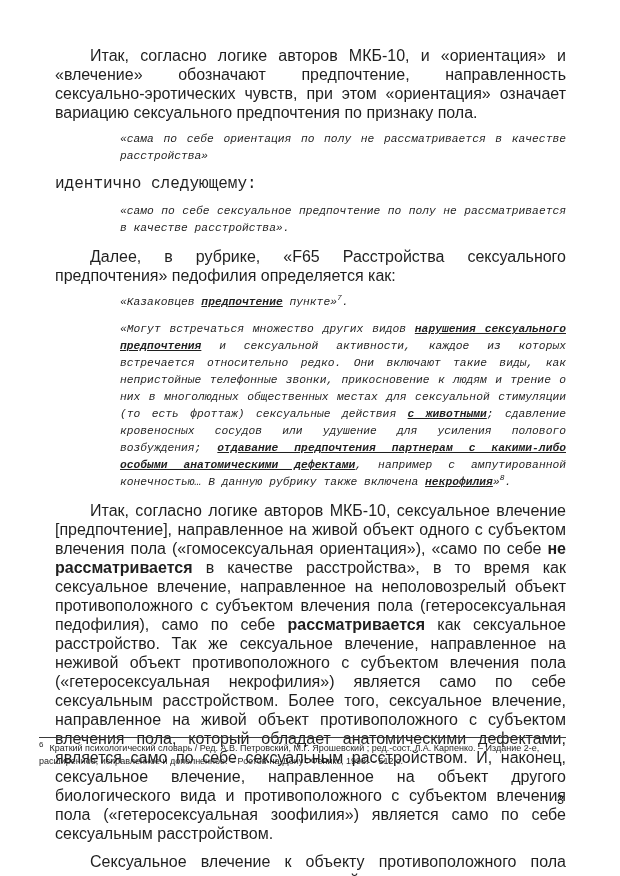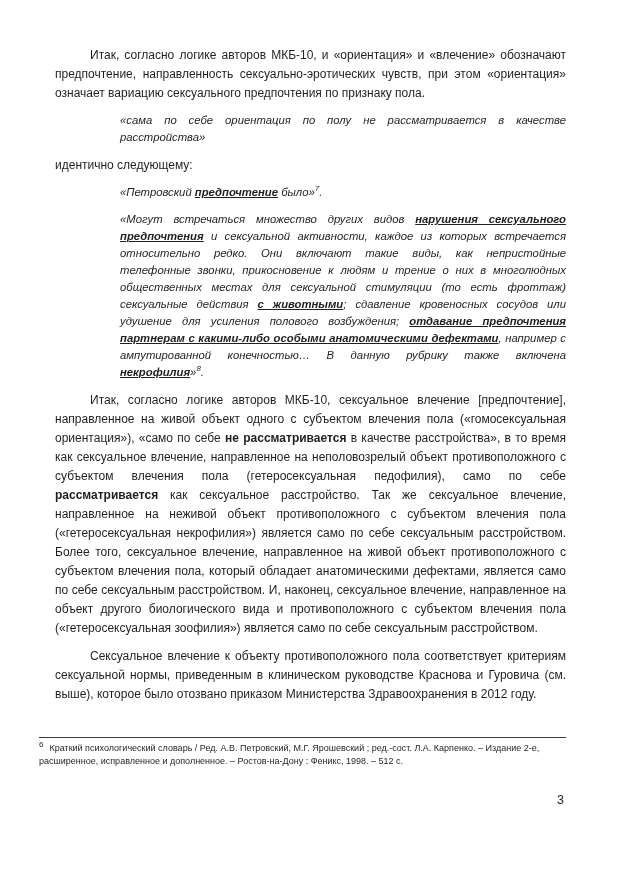--- a/index.html
+++ b/index.html
@@ -10,32 +10,33 @@
     color: #1f1f1f;
     position: relative;
     overflow: hidden;
   }
   .doc-body {
     position: absolute;
     left: 55px; right: 54px; top: 46px;
   }
   p.body {
     margin: 0 0 9px 0;
-    font-size: 12px;
+    font-size: 16px;
     line-height: 19px;
     text-align: justify;
     text-indent: 35px;
   }
-  p.body.noindent { text-indent: 0; }
+  p.body.noindent { text-indent: 0; font-family: Liberation Mono, monospace; }
   p.quote {
     margin: 2px 0 10px 65px;
     font-size: 11.3px;
     line-height: 17px;
     font-style: italic;
     text-align: justify;
+    font-family: Liberation Mono, monospace;
   }
   .b { font-weight: bold; }
   .u { text-decoration: underline; }
   sup {
     font-size: 8px;
     line-height: 0;
     vertical-align: super;
   }
   .footnotes {
     position: absolute;
@@ -56,21 +57,23 @@
     font-size: 12.5px;
   }
 </style>
 </head>
 <body>
 
 <main class="doc-body">
     <p class="body"><span>Итак, согласно логике авторов МКБ-10, и «ориентация» и «влечение» обозначают предпочтение, направленность сексуально-эротических чувств, при этом «ориентация» означает вариацию сексуального предпочтения по признаку пола.</span></p>
     <p class="quote"><span>«сама по себе ориентация по полу не рассматривается в качестве расстройства»</span></p>
     <p class="body noindent"><span>идентично следующему:</span></p>
-    <p class="quote"><span>«Петровский </span><span class="b u">предпочтение</span><span> было»</span><sup>7</sup><span>.</span></p>
+    <p class="quote"><span>«само по себе сексуальное предпочтение по полу не рассматривается в качестве расстройства».</span></p>
+    <p class="body"><span>Далее, в рубрике, «F65 Расстройства сексуального предпочтения» педофилия определяется как:</span></p>
+    <p class="quote"><span>«Казаковцев </span><span class="b u">предпочтение</span><span> пункте»</span><sup>7</sup><span>.</span></p>
     <p class="quote"><span>«Могут встречаться множество других видов </span><span class="b u">нарушения сексуального предпочтения</span><span> и сексуальной активности, каждое из которых встречается относительно редко. Они включают такие виды, как непристойные телефонные звонки, прикосновение к людям и трение о них в многолюдных общественных местах для сексуальной стимуляции (то есть фроттаж) сексуальные действия </span><span class="b u">с животными</span><span>; сдавление кровеносных сосудов или удушение для усиления полового возбуждения; </span><span class="b u">отдавание предпочтения партнерам с какими-либо особыми анатомическими дефектами</span><span>, например с ампутированной конечностью… В данную рубрику также включена </span><span class="b u">некрофилия</span><span>»</span><sup>8</sup><span>.</span></p>
     <p class="body"><span>Итак, согласно логике авторов МКБ-10, сексуальное влечение [предпочтение], направленное на живой объект одного с субъектом влечения пола («гомосексуальная ориентация»), «само по себе </span><span class="b">не рассматривается</span><span> в качестве расстройства», в то время как сексуальное влечение, направленное на неполовозрелый объект противоположного с субъектом влечения пола (гетеросексуальная педофилия), само по себе </span><span class="b">рассматривается</span><span> как сексуальное расстройство. Так же сексуальное влечение, направленное на неживой объект противоположного с субъектом влечения пола («гетеросексуальная некрофилия») является само по себе сексуальным расстройством. Более того, сексуальное влечение, направленное на живой объект противоположного с субъектом влечения пола, который обладает анатомическими дефектами, является само по себе сексуальным расстройством. И, наконец, сексуальное влечение, направленное на объект другого биологического вида и противоположного с субъектом влечения пола («гетеросексуальная зоофилия») является само по себе сексуальным расстройством.</span></p>
     <p class="body"><span>Сексуальное влечение к объекту противоположного пола соответствует критериям сексуальной нормы, приведенным в клиническом руководстве Краснова и Гуровича (см. выше), которое было отозвано приказом Министерства Здравоохранения в 2012 году.</span></p>
   </main>
 
 <footer class="footnotes">
     <p class="footnote"><sup>6</sup><span class="fn-text">Краткий психологический словарь / Ред. А.В. Петровский, М.Г. Ярошевский ; ред.-сост. Л.А. Карпенко. – Издание 2-е, расширенное, исправленное и дополненное. – Ростов-на-Дону : Феникс, 1998. – 512 с.</span></p>
   </footer>
 
 <div class="page-number">3</div>

